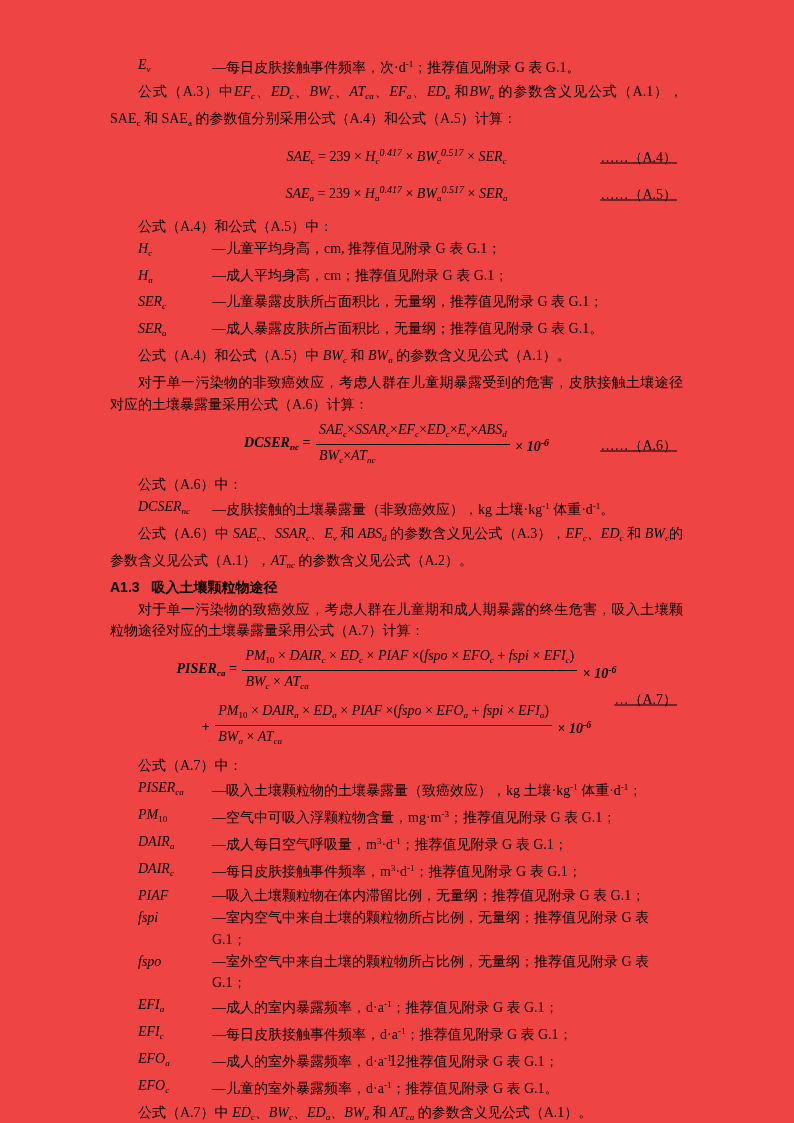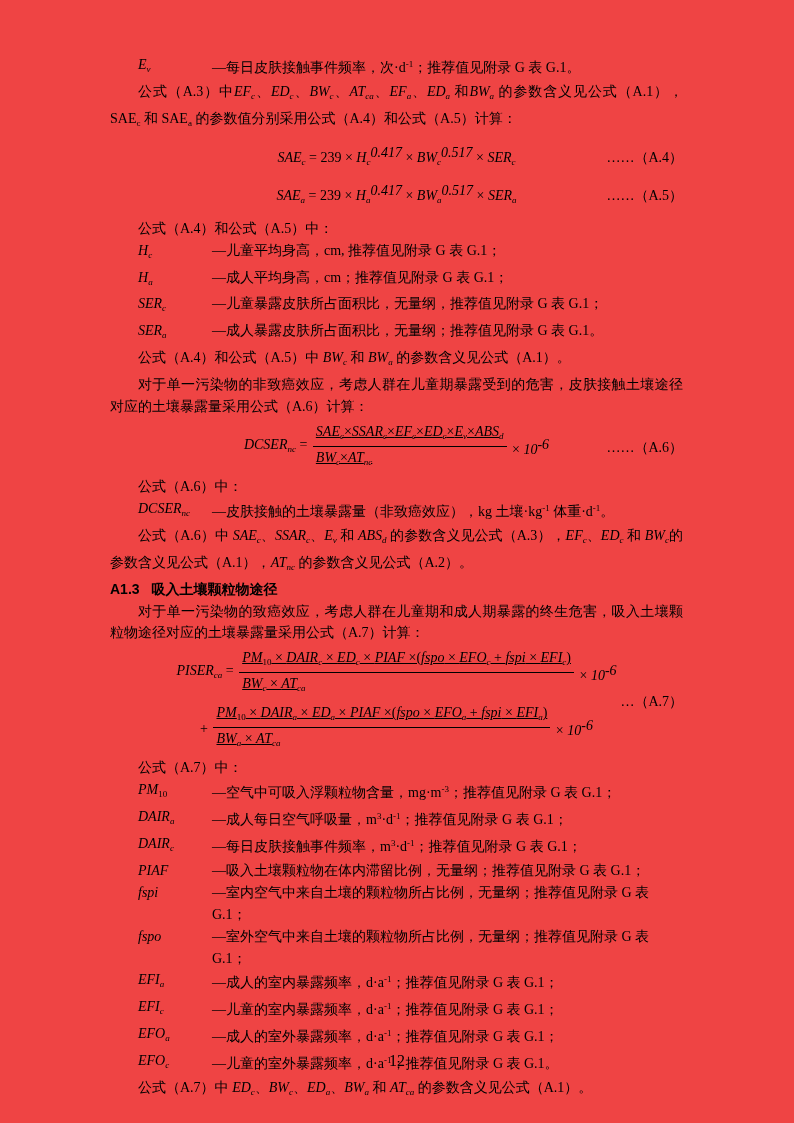--- a/index.html
+++ b/index.html
@@ -11,36 +11,36 @@
   .defrow{display:flex;line-height:21.9px;padding-left:28px;}
   .term{flex:none;min-width:74px;white-space:pre;}
   .desc{flex:1;text-align:left;}
   .heading{margin:0;line-height:21.9px;font-family:"Liberation Sans","DejaVu Sans",sans-serif;
            font-weight:bold;font-size:14px;}
   .heading .h-num{margin-right:12px;}
   .s-i{font-style:italic;}
   .s-sub{font-size:9px;vertical-align:-3px;}
   .s-isub{font-size:9px;vertical-align:-3px;font-style:italic;}
   .s-sup{font-size:9px;vertical-align:5px;}
-  .s-isup{font-size:14px;vertical-align:5px;font-style:italic;}
+  .s-isup{font-size:10px;vertical-align:5px;font-style:italic;}
   .formula{position:relative;display:flex;justify-content:center;align-items:center;
            line-height:21px;}
   .formula .seg{white-space:pre;}
   .fm-a4,.fm-a5{margin:7px 0;}
   .fm-a6{margin:4px 0;}
   .fm-a7{margin:4px 0;}
   .f-body{display:inline-block;}
   .f-col{display:flex;flex-direction:column;gap:5px;}
   .f-row{display:flex;align-items:center;justify-content:center;line-height:19px;}
-  .f-lhs,.f-rhs{white-space:pre;}
-  .frac{display:inline-flex;flex-direction:column;align-items:center;margin:0 2px;text-decoration:underline;}
+  .f-lhs,.f-rhs{white-space:pre;font-weight:bold;}
+  .frac{display:inline-flex;flex-direction:column;align-items:center;margin:0 2px;}
   .num{line-height:19px;padding:0 3px;white-space:pre;}
   .den{line-height:19px;padding:1px 3px 0;border-top:1px solid #000;align-self:stretch;
        text-align:left;white-space:pre;}
-  .f-tag{position:absolute;right:0;top:50%;transform:translateY(-50%);font-style:normal;}
+  .f-tag{position:absolute;right:6px;top:50%;transform:translateY(-50%);font-style:normal;text-decoration:underline;}
   .pageno{position:absolute;left:0;right:0;top:1052px;text-align:center;font-size:16px;}
 </style>
 </head>
 <body>
 
 <div class="page">
   <div class="content">
 
     <div class="defrow">
       <span class="term"><span class="seg s-i">E</span><span class="seg s-isub">v</span></span>
@@ -128,20 +128,24 @@
             </span>
             <span class="f-rhs"><span class="seg"> × </span><span class="seg s-i">10</span><span class="seg s-isup">-6</span></span>
           </span>
         </span>
         <span class="f-tag">…（A.7）</span>
       </div>
 
     <p class="line"><span class="seg">公式（A.7）中：</span></p>
 
     <div class="defrow">
+      <span class="term"><span class="seg s-i">PISER</span><span class="seg s-isub">ca</span></span>
+      <span class="desc"><span class="seg"> —吸入土壤颗粒物的土壤暴露量（致癌效应），kg 土壤·kg</span><span class="seg s-sup">-1</span><span class="seg"> 体重·d</span><span class="seg s-sup">-1</span><span class="seg">；</span></span>
+    </div>
+    <div class="defrow">
       <span class="term"><span class="seg s-i">PM</span><span class="seg s-sub">10</span></span>
       <span class="desc"><span class="seg">—空气中可吸入浮颗粒物含量，mg·m</span><span class="seg s-sup">-3</span><span class="seg">；推荐值见附录 G 表 G.1；</span></span>
     </div>
     <div class="defrow">
       <span class="term"><span class="seg s-i">DAIR</span><span class="seg s-isub">a</span></span>
       <span class="desc"><span class="seg">—成人每日空气呼吸量，m</span><span class="seg s-sup">3</span><span class="seg">·d</span><span class="seg s-sup">-1</span><span class="seg">；推荐值见附录 G 表 G.1；</span></span>
     </div>
     <div class="defrow">
       <span class="term"><span class="seg s-i">DAIR</span><span class="seg s-isub">c</span></span>
       <span class="desc"><span class="seg">—每日皮肤接触事件频率，m</span><span class="seg s-sup">3</span><span class="seg">·d</span><span class="seg s-sup">-1</span><span class="seg">；推荐值见附录 G 表 G.1；</span></span>
@@ -157,21 +161,21 @@
     <div class="defrow">
       <span class="term"><span class="seg s-i">fspo</span></span>
       <span class="desc"><span class="seg">—室外空气中来自土壤的颗粒物所占比例，无量纲；推荐值见附录 G 表 G.1；</span></span>
     </div>
     <div class="defrow">
       <span class="term"><span class="seg s-i">EFI</span><span class="seg s-isub">a</span></span>
       <span class="desc"><span class="seg">—成人的室内暴露频率，d·a</span><span class="seg s-sup">-1</span><span class="seg">；推荐值见附录 G 表 G.1；</span></span>
     </div>
     <div class="defrow">
       <span class="term"><span class="seg s-i">EFI</span><span class="seg s-isub">c</span></span>
-      <span class="desc"><span class="seg">—儿童的室内暴露频率，d·a</span><span class="seg s-sup">-1</span><span class="seg">；推荐值见附录 G 表 G.1；</span></span>
+      <span class="desc"><span class="seg">—每日皮肤接触事件频率，d·a</span><span class="seg s-sup">-1</span><span class="seg">；推荐值见附录 G 表 G.1；</span></span>
     </div>
     <div class="defrow">
       <span class="term"><span class="seg s-i">EFO</span><span class="seg s-isub">a</span></span>
       <span class="desc"><span class="seg">—成人的室外暴露频率，d·a</span><span class="seg s-sup">-1</span><span class="seg">；推荐值见附录 G 表 G.1；</span></span>
     </div>
     <div class="defrow">
       <span class="term"><span class="seg s-i">EFO</span><span class="seg s-isub">c</span></span>
       <span class="desc"><span class="seg">—儿童的室外暴露频率，d·a</span><span class="seg s-sup">-1</span><span class="seg">；推荐值见附录 G 表 G.1。</span></span>
     </div>
 

